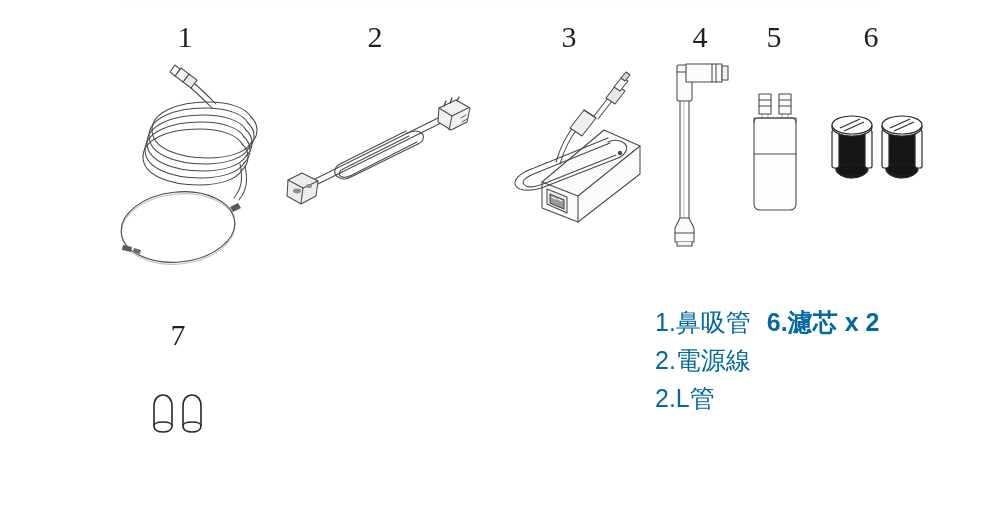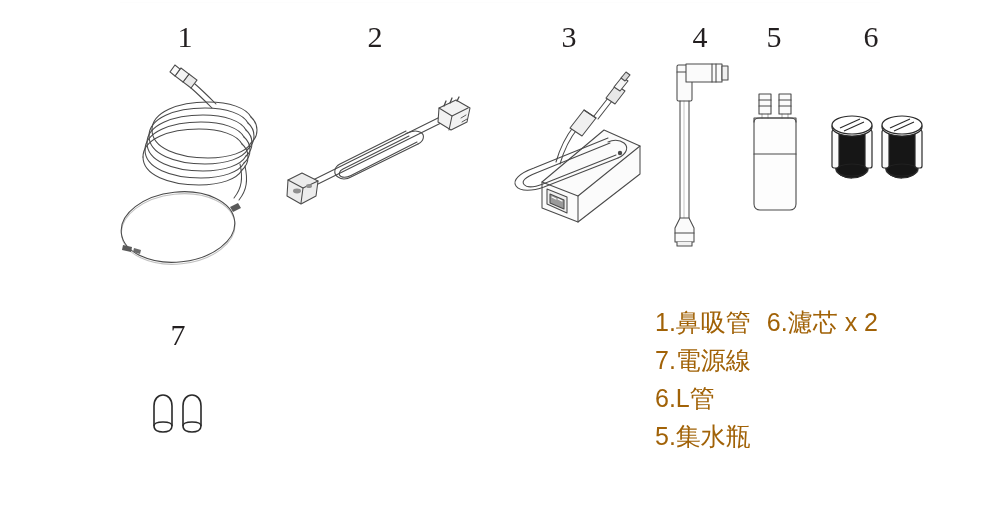--- a/index.html
+++ b/index.html
@@ -18,25 +18,25 @@
     text-align:center;width:40px;
     -webkit-font-smoothing:antialiased;
   }
 
   .part{position:absolute;}
   .part svg{display:block;overflow:visible;}
 
   .legend{
     position:absolute;left:655px;top:303px;
     display:flex;flex-direction:row;align-items:flex-start;
-    font-size:25px;line-height:38px;color:#a16207;
+    font-size:25px;line-height:38px;color:#0369a1;
     white-space:nowrap;
   }
   .legend-col{display:flex;flex-direction:column;}
-  .legend-col.col-b{margin-left:16px;}
+  .legend-col.col-b{margin-left:16px;font-weight:bold;}
   .legend-row{height:38px;display:block;}
 
   .faint-rule{
     position:absolute;left:120px;top:2px;width:760px;height:1px;
     background:#fdfdfd;
   }
 </style>
 </head>
 <body>
 
@@ -235,22 +235,21 @@
 
         <path d="M33 13 C33 6 37 2 42 2 C47 2 51 6 51 13 L51 33 C51 37 47 39 42 39 C37 39 33 37 33 33 Z" fill="#ffffff"></path>
         <path d="M33 33 C33 30 37 29 42 29 C47 29 51 30 51 33" stroke-width="1.4"></path>
       </g>
     </svg>
   </div>
 
   <div class="legend">
     <div class="legend-col col-a">
       <span class="legend-row">1.鼻吸管</span>
-      <span class="legend-row">7.電源線</span>
-      <span class="legend-row">6.L管</span>
-      <span class="legend-row">5.集水瓶</span>
+      <span class="legend-row">2.電源線</span>
+      <span class="legend-row">2.L管</span>
     </div>
     <div class="legend-col col-b">
       <span class="legend-row">6.濾芯 x 2</span>
     </div>
   </div>
 
 </div>
 
 </body></html>

